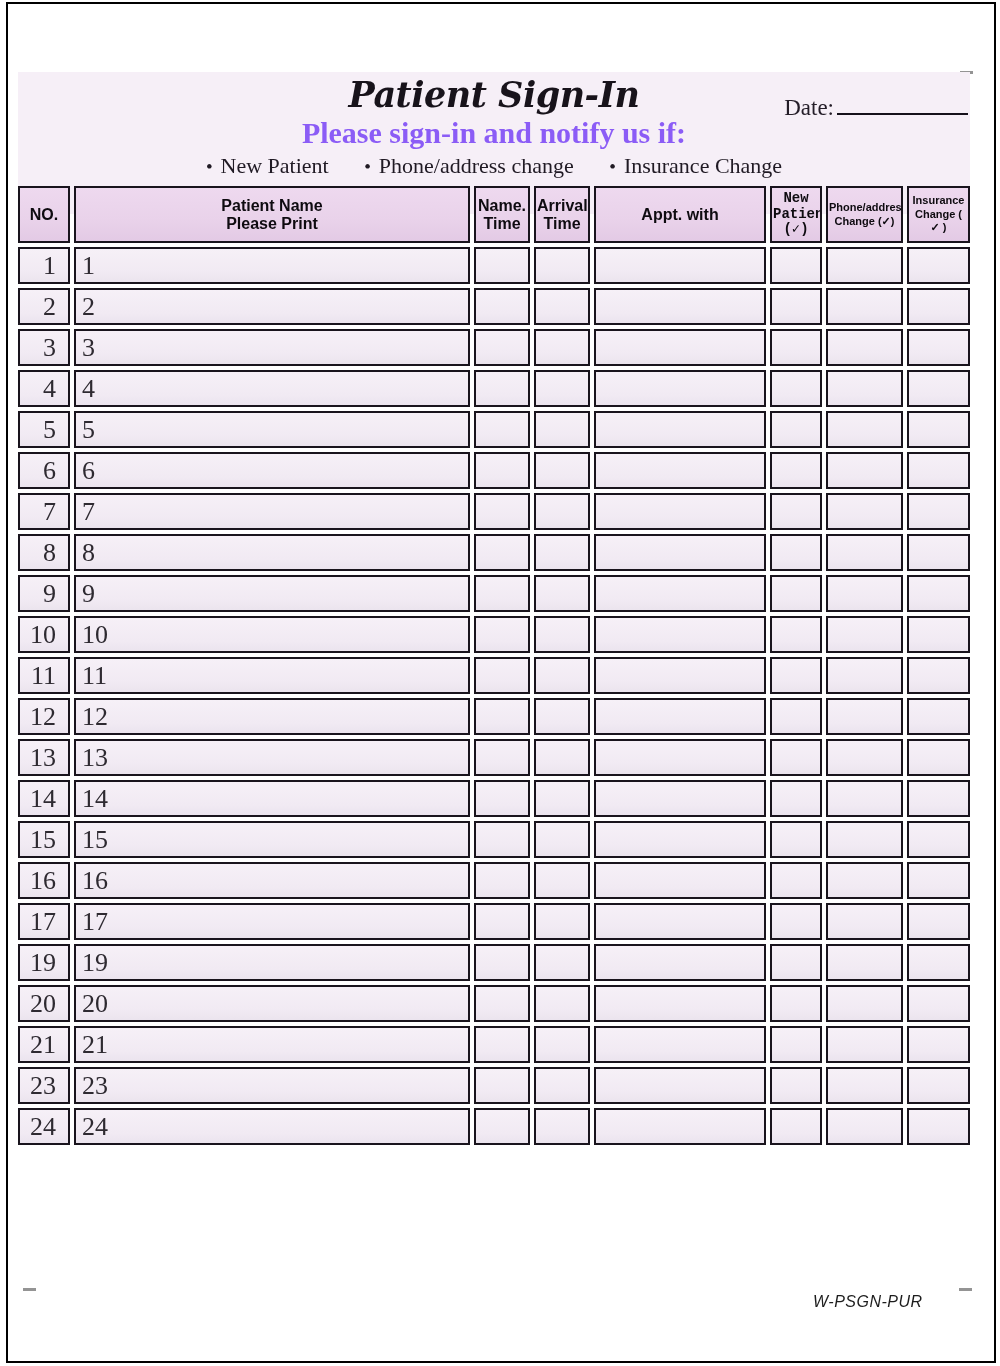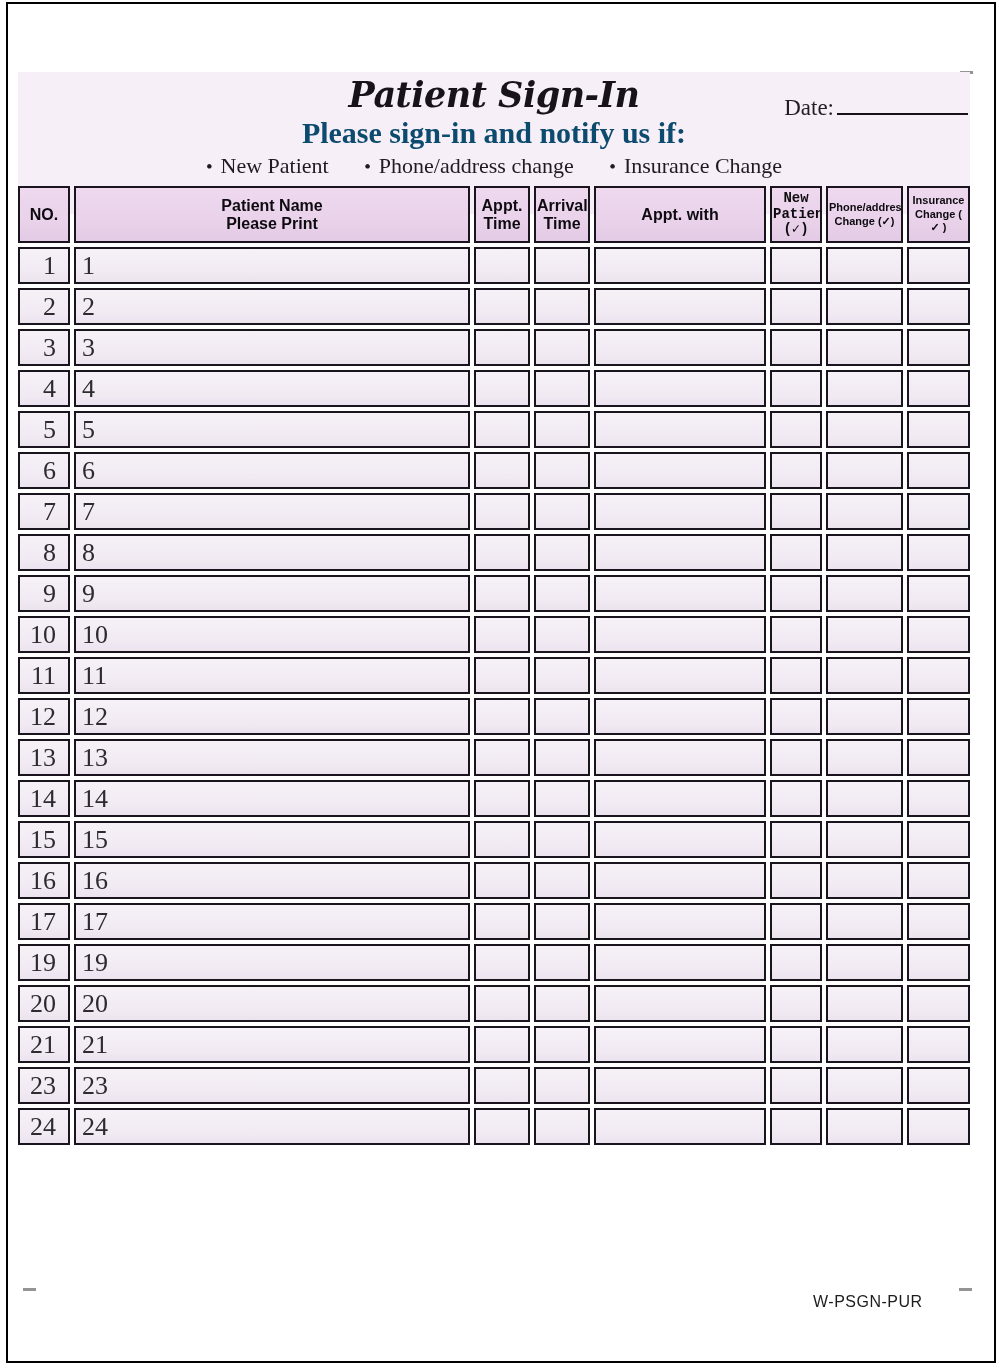--- a/index.html
+++ b/index.html
@@ -55,21 +55,21 @@
     width: 131px;
     height: 17px;
     margin-left: 3px;
     border-bottom: 2px solid #15101a;
   }
   .subtitle {
     margin-top: 2px;
     font-weight: bold;
     font-size: 30px;
     line-height: 1.1;
-    color: #0c4a6e;
+    color: #8b5cf6;
   }
   .bullets {
     margin-top: 4px;
     font-size: 22px;
     color: #201a24;
     white-space: nowrap;
     text-align: center;
   }
   .bullet-item { margin: 0 15px; }
   .dot { margin-right: 8px; font-size: 19px; }
@@ -127,20 +127,21 @@
     color: #2e2a31;
   }
 
   .footer {
     position: absolute;
     left: 813px; top: 1293px;
     font-family: "Liberation Sans", sans-serif;
     font-size: 16px;
     letter-spacing: 0.5px;
     color: #1d1d1d;
+    font-style: italic;
   }
 </style>
 </head>
 <body>
 
 <div class="canvas">
   <div class="frame"></div>
 
   <div class="mark mark-tl"></div>
   <div class="mark mark-tr"></div>
@@ -168,21 +169,21 @@
         <col class="c4">
       <col class="c5">
         <col class="c6">
         <col class="c7">
         <col class="c8">
     </colgroup>
     <thead>
       <tr id="head-row">
           <th class="col-no"><span>NO.</span></th>
           <th class="col-patient_name"><span>Patient Name</span><br><span>Please Print</span></th>
-          <th class="col-appt_time"><span>Appt.</span><br><span>Time</span></th>
+          <th class="col-appt_time"><span>Name.</span><br><span>Time</span></th>
           <th class="col-arrival_time"><span>Arrival</span><br><span>Time</span></th>
           <th class="col-appt_with"><span>Appt. with</span></th>
           <th class="col-new_patient"><span>New</span><br><span>Patient</span><br><span>(✓)</span></th>
           <th class="col-phone_address_change"><span>Phone/address</span><br><span>Change (✓)</span></th>
           <th class="col-insurance_change"><span>Insurance</span><br><span>Change ( ✓ )</span></th>
         </tr>
     </thead>
     <tbody id="body-rows">
         <tr>
           <td class="no-cell">1</td>

